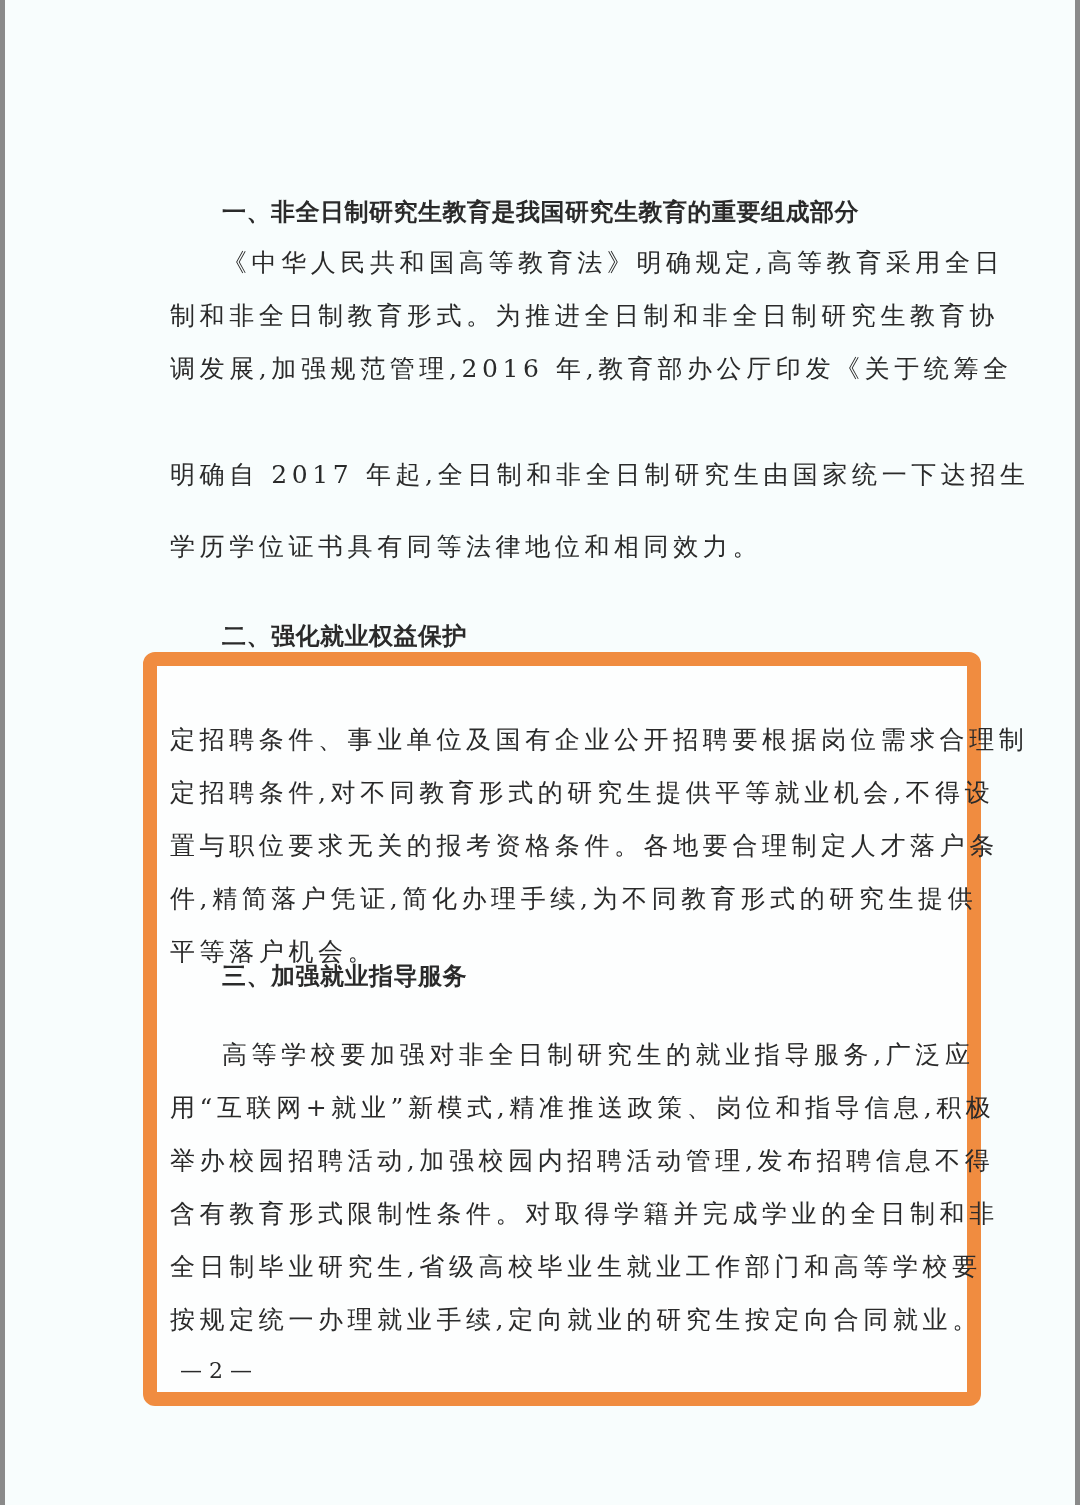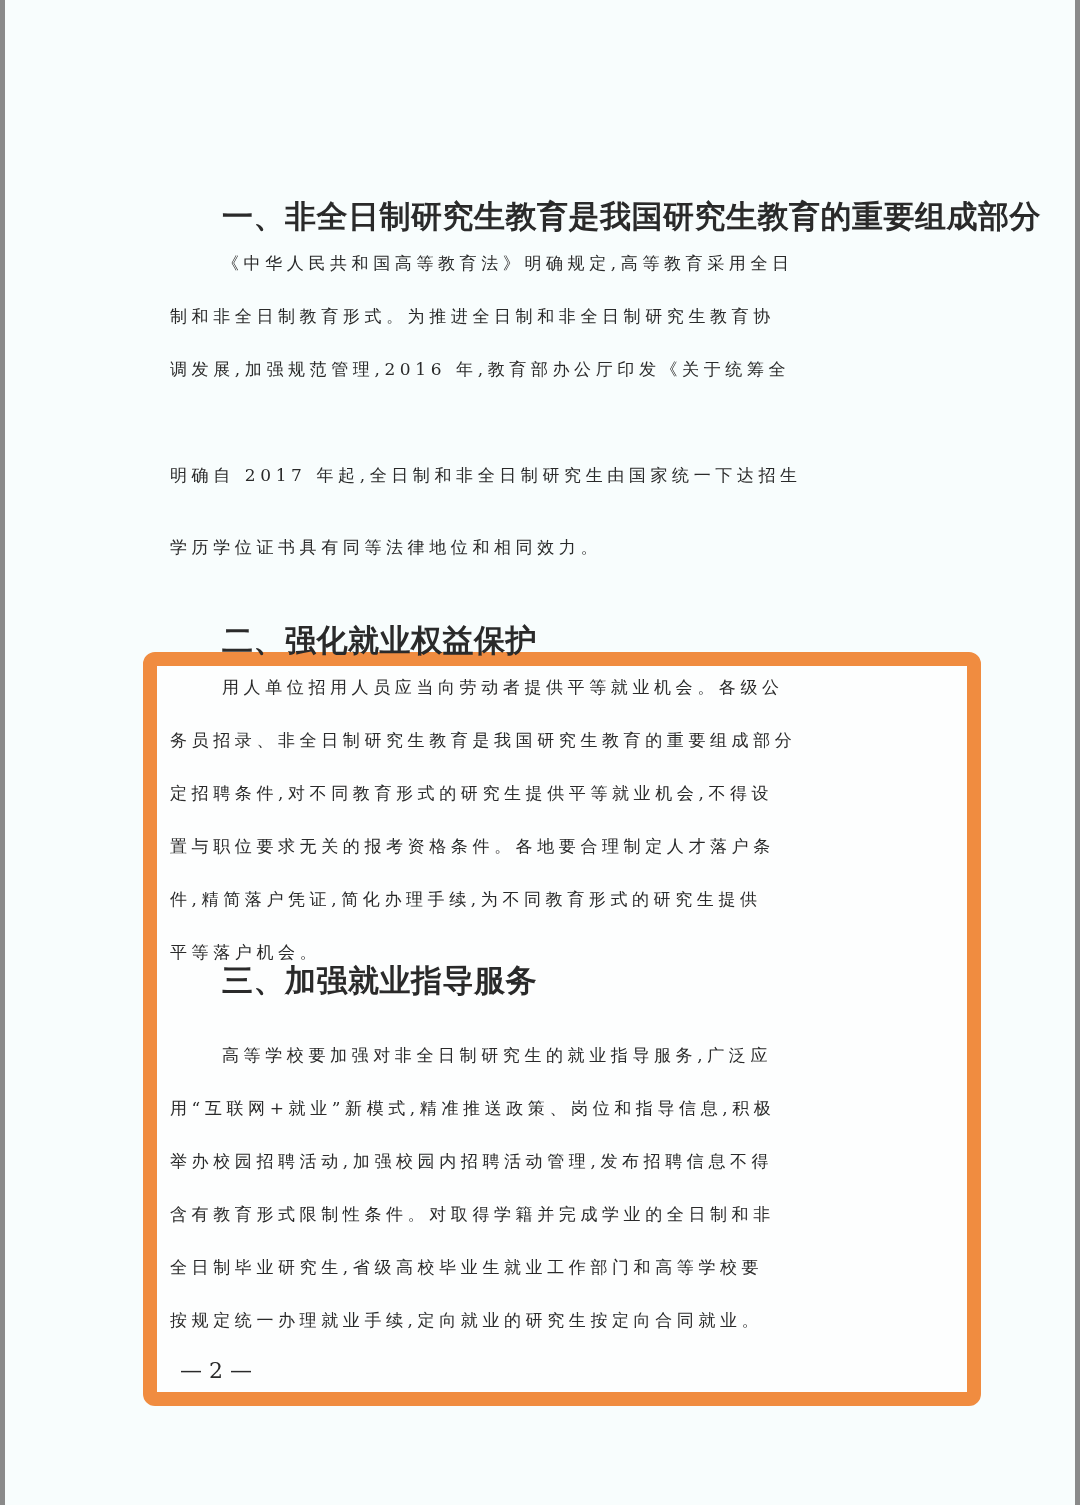--- a/index.html
+++ b/index.html
@@ -14,28 +14,28 @@
     background: #f8fdfd;
   }
   .highlight-box {
     position: absolute; left: 138px; top: 652px; width: 838px; height: 754px;
     box-sizing: border-box;
     border: 14px solid #f08c40; border-radius: 12px;
     background: #fdfefe;
   }
   .line {
     position: absolute; left: 165px; width: 780px;
-    font-size: 17px; line-height: 30px; color: #2a2a2a;
+    font-size: 25px; line-height: 30px; color: #2a2a2a;
     white-space: nowrap; letter-spacing: 4.6px;
   }
   .line.indent { padding-left: 52px; width: 728px; }
   .heading {
     position: absolute; left: 217px;
     font-family: Liberation Sans, sans-serif;
-    font-weight: bold; font-size: 31px; color: #2a2a2a; letter-spacing: 0.5px;
+    font-weight: bold; font-size: 24px; color: #2a2a2a; letter-spacing: 0.5px;
     white-space: nowrap;
   }
   .page-number {
     position: absolute; left: 175px; top: 1358px;
     font-size: 22px; color: #2a2a2a; white-space: nowrap;
   }
 </style>
 </head>
 <body>
 
@@ -44,22 +44,21 @@
   <div class="highlight-box"></div>
 
   <div class="heading" style="top:196px">一、非全日制研究生教育是我国研究生教育的重要组成部分</div>
   <div class="line indent" style="top:248px">《中华人民共和国高等教育法》明确规定,高等教育采用全日</div>
   <div class="line" style="top:301px">制和非全日制教育形式。为推进全日制和非全日制研究生教育协</div>
   <div class="line" style="top:354px">调发展,加强规范管理,2016 年,教育部办公厅印发《关于统筹全</div>
   <div class="line" style="top:460px">明确自 2017 年起,全日制和非全日制研究生由国家统一下达招生</div>
   <div class="line" style="top:532px">学历学位证书具有同等法律地位和相同效力。</div>
 
   <div class="heading" style="top:620px">二、强化就业权益保护</div>
-  <div class="line indent" style="top:672px">用人单位招用人员应当向劳动者提供平等就业机会。各级公</div>
-  <div class="line" style="top:725px">务员招录、非全日制研究生教育是我国研究生教育的重要组成部分</div>
+  <div class="line" style="top:725px">定招聘条件、事业单位及国有企业公开招聘要根据岗位需求合理制</div>
   <div class="line" style="top:778px">定招聘条件,对不同教育形式的研究生提供平等就业机会,不得设</div>
   <div class="line" style="top:831px">置与职位要求无关的报考资格条件。各地要合理制定人才落户条</div>
   <div class="line" style="top:884px">件,精简落户凭证,简化办理手续,为不同教育形式的研究生提供</div>
   <div class="line" style="top:937px">平等落户机会。</div>
 
   <div class="heading" style="top:960px">三、加强就业指导服务</div>
   <div class="line indent" style="top:1040px">高等学校要加强对非全日制研究生的就业指导服务,广泛应</div>
   <div class="line" style="top:1093px">用“互联网+就业”新模式,精准推送政策、岗位和指导信息,积极</div>
   <div class="line" style="top:1146px">举办校园招聘活动,加强校园内招聘活动管理,发布招聘信息不得</div>
   <div class="line" style="top:1199px">含有教育形式限制性条件。对取得学籍并完成学业的全日制和非</div>

